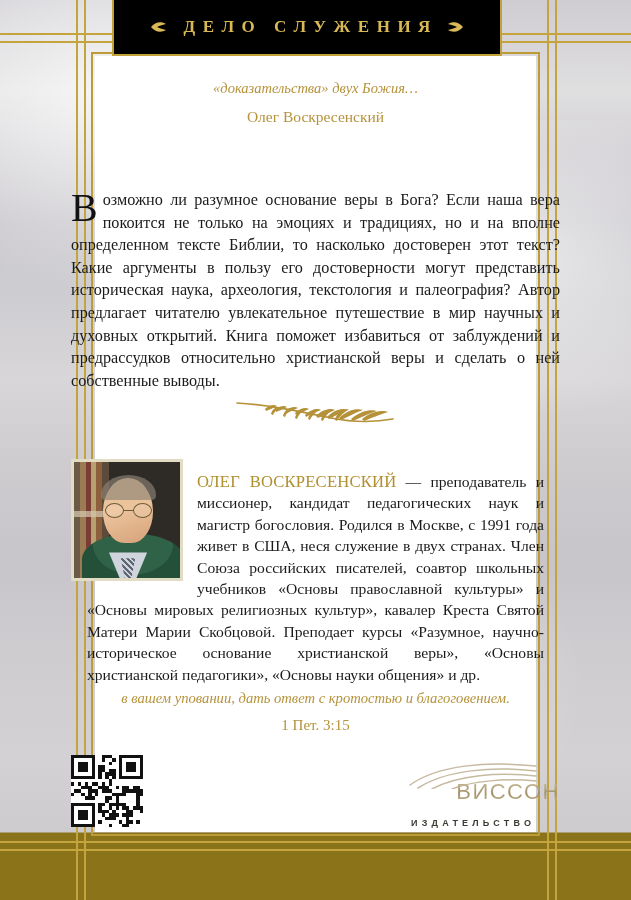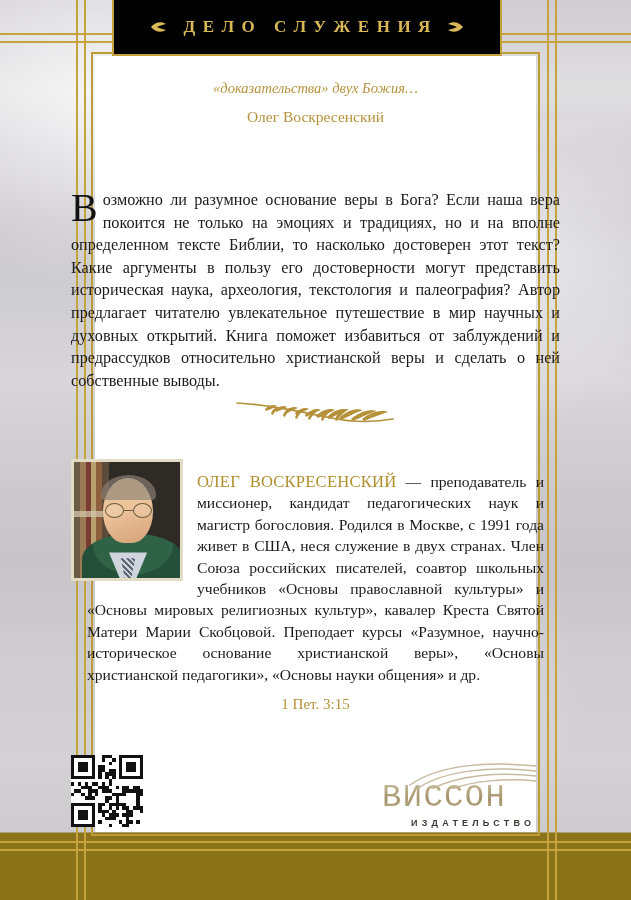--- a/index.html
+++ b/index.html
@@ -325,30 +325,30 @@
     position: absolute;
     right: 71px;
     top: 763px;
     width: 178px;
     height: 66px;
   }
   .logo-word {
     position: absolute;
     left: 0; top: 16px;
     width: 100%;
-    text-align: left;
-    font-size: 32px;
+    text-align: right;
+    font-size: 22px;
     font-weight: 400;
     letter-spacing: 1.5px;
     color: #b6a884;
     background: linear-gradient(180deg,#cfc3a2 0%, #a4936a 55%, #c8bb99 100%);
     -webkit-background-clip: text;
     background-clip: text;
     -webkit-text-fill-color: transparent;
-    font-family: Liberation Mono, monospace;
+    font-family: Liberation Sans, sans-serif;
   }
   .logo-sub {
     position: absolute;
     left: 0; bottom: 1px;
     width: 100%;
     text-align: center;
     font-size: 9px;
     letter-spacing: 4.2px;
     text-indent: 4.2px;
     color: #3d3a33;
@@ -444,20 +444,21 @@
           <b></b>
           <i></i>
       </div>
     </div>
     <p>
       <span class="bio-name">ОЛЕГ ВОСКРЕСЕНСКИЙ</span><span> — преподаватель и миссионер, кандидат педагогических наук и магистр богословия. Родился в Москве, с 1991 года живет в США, неся служение в двух странах. Член Союза российских писателей, соавтор школьных учебников «Основы православной культуры» и «Основы мировых религиозных культур», кавалер Креста Святой Матери Марии Скобцовой. Преподает курсы «Разумное, научно-историческое основание христианской веры», «Основы христианской педагогики», «Основы науки общения» и др.</span>
     </p>
   </div>
 
   <div class="scripture">
+    <div class="scripture-line">в вашем уповании, дать ответ с кротостью и благоговением.</div>
     <div class="scripture-ref">1 Пет. 3:15</div>
   </div>
 
   <div class="qr" id="qr">
       <span></span>
       <span></span>
       <span></span>
       <span></span>
       <span></span>
       <span></span>

